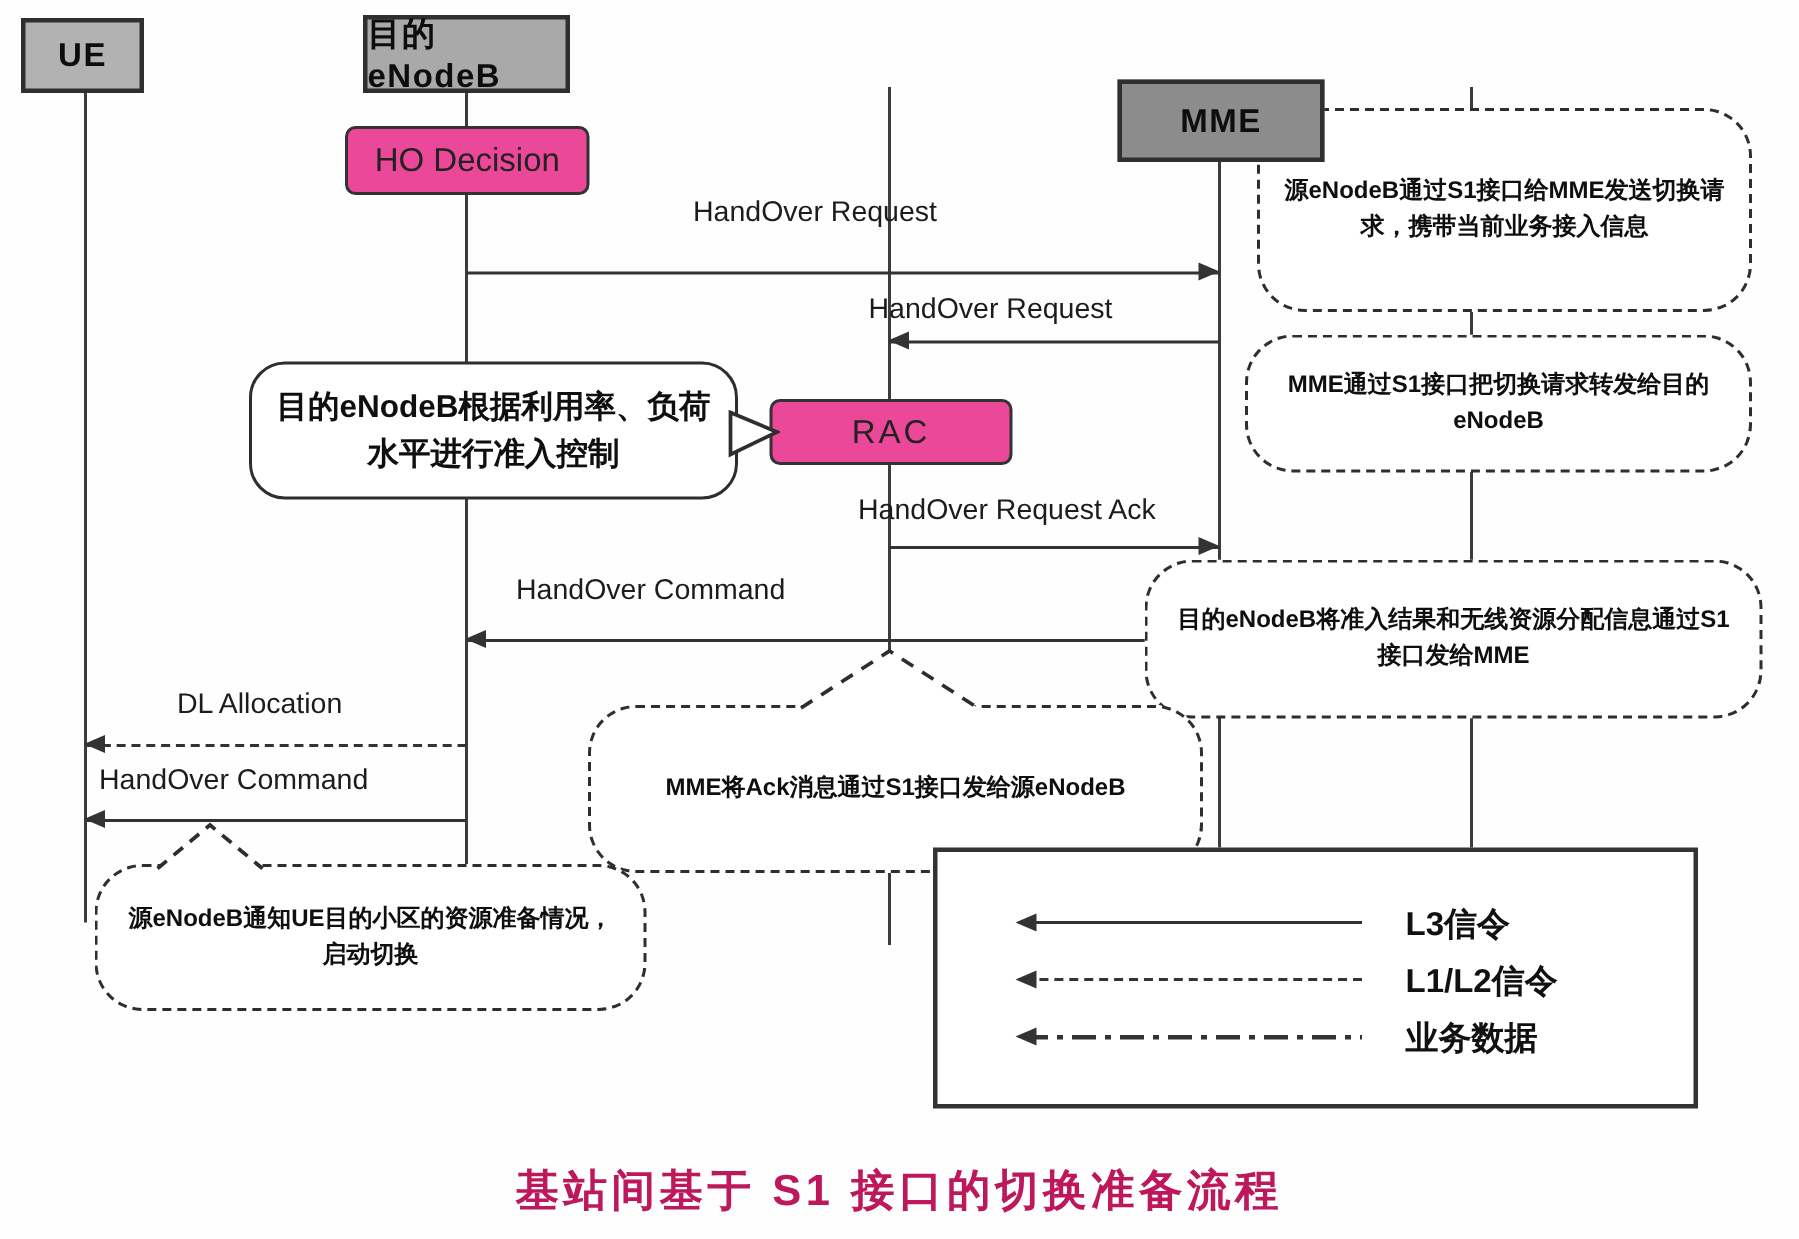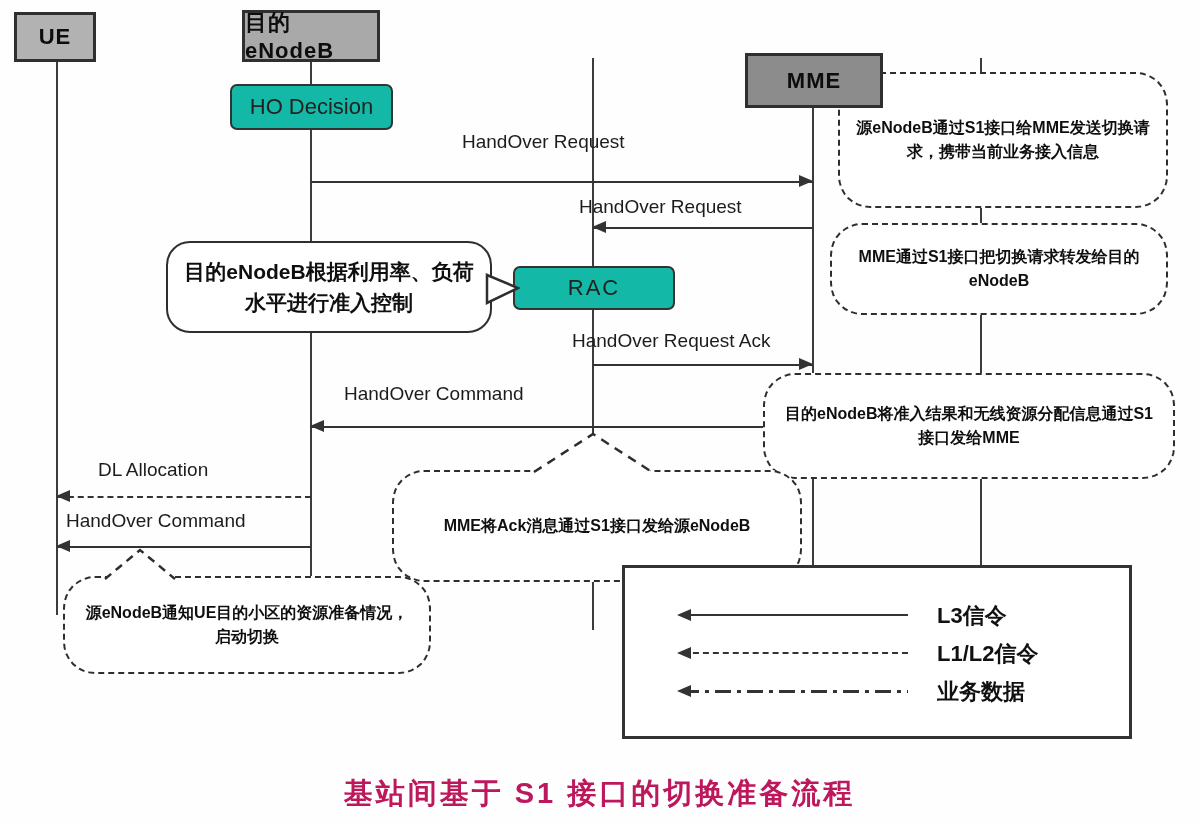--- a/index.html
+++ b/index.html
@@ -17,21 +17,21 @@
   .a-mme{left:745px;top:5px;width:138px;height:55px;background:#8c8c8c;margin-top:48px;}
   .a-sgw{left:912px;top:7px;width:138px;height:51px;background:#c3c3c3;}
   
   .lifeline{position:absolute;width:2px;background:#3c3c3c;z-index:1;}
   .ll-ue{left:56px;top:62px;height:553px;}
   .ll-src{left:310px;top:62px;height:516px;}
   .ll-tgt{left:592px;top:58px;height:572px;}
   .ll-mme{left:812px;top:60px;height:506px;}
   .ll-sgw{left:980px;top:58px;height:508px;}
   
-  .act-box{position:absolute;background:#14b8a6;border:2.5px solid #333;border-radius:7px;
+  .act-box{position:absolute;background:#ec4899;border:2.5px solid #333;border-radius:7px;
     box-sizing:border-box;display:flex;align-items:center;justify-content:center;
     font-size:22px;color:#222;z-index:3;}
   .b-ho{left:230px;top:84px;width:163px;height:46px;}
   .b-rac{left:513px;top:266px;width:162px;height:44px;letter-spacing:2px;}
   
   .msg-line{position:absolute;height:0;border-top:2px solid #333;z-index:2;}
   .msg-line.dashed{border-top-style:dashed;}
   .head{position:absolute;width:0;height:0;border-top:6px solid transparent;
     border-bottom:6px solid transparent;z-index:2;}
   .head.left{border-right:14px solid #333;}
@@ -39,21 +39,21 @@
   .msg-label{position:absolute;font-size:19px;color:#1c1c1c;white-space:nowrap;z-index:3;}
   .m1-line{left:311px;top:181px;width:502px;} .m1-head{left:799px;top:175px;}
   .m1-label{left:462px;top:131px;}
   .m2-line{left:593px;top:227px;width:220px;} .m2-head{left:592px;top:221px;}
   .m2-label{left:579px;top:196px;}
   .m3-line{left:593px;top:364px;width:220px;} .m3-head{left:799px;top:358px;}
   .m3-label{left:572px;top:330px;}
   .m4-line{left:311px;top:426px;width:502px;} .m4-head{left:310px;top:420px;}
   .m4-label{left:344px;top:383px;}
   .m5-line{left:58px;top:496px;width:253px;} .m5-head{left:56px;top:490px;}
-  .m5-label{left:98px;top:459px;text-align:center;}
+  .m5-label{left:118px;top:459px;text-align:center;}
   .m6-line{left:58px;top:546px;width:253px;} .m6-head{left:56px;top:540px;}
   .m6-label{left:66px;top:510px;}
   
   .callout{position:absolute;background:#fff;border:2.5px dashed #2e2e2e;border-radius:32px;
     box-sizing:border-box;display:flex;align-items:center;justify-content:center;
     text-align:center;font-size:16px;font-weight:600;line-height:1.5;color:#0f0f0f;
     padding:8px 16px;z-index:4;}
   .co-a{left:838px;top:72px;width:330px;height:136px;}
   .co-b{left:830px;top:223px;width:338px;height:92px;}
   .co-c{left:166px;top:241px;width:326px;height:92px;border-style:solid;border-radius:24px;font-size:21px;}

